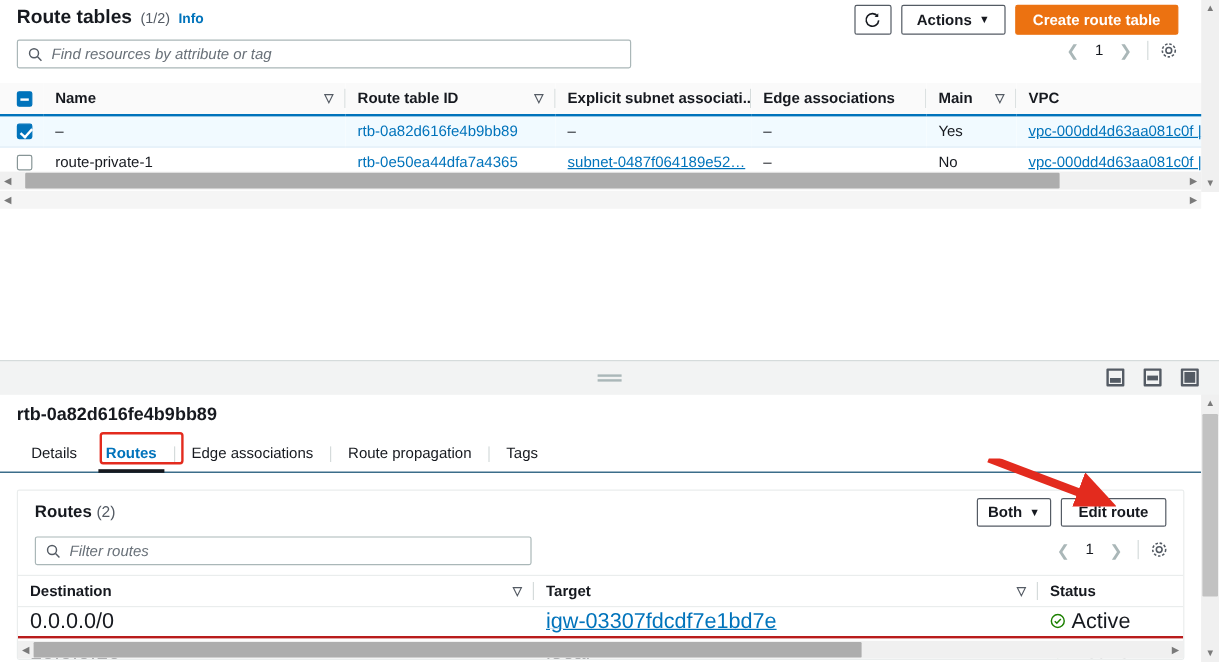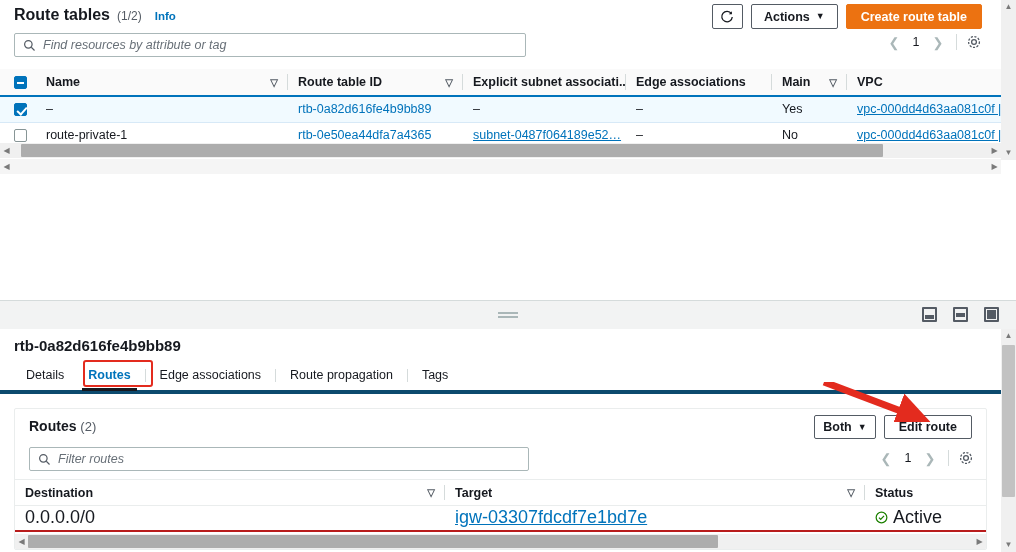--- a/index.html
+++ b/index.html
@@ -11,21 +11,21 @@
   }
   .app { position: relative; width: 1016px; height: 552px; }
 
   
   .top-section { position: absolute; left: 0; top: 0; width: 1016px; height: 300px; background:#fff; }
 
   .page-head { position: relative; height: 32px; }
   .title-wrap { position: absolute; left: 14px; top: 6px; display: flex; align-items: baseline; gap: 7px; }
   .page-title { font-size: 16px; font-weight: bold; color: #16191f; }
   .page-count { font-size: 12px; color: #545b64; font-weight: normal; }
-  .info-link { font-size: 11.5px; font-weight: bold; color: #0073bb; cursor: pointer; margin-left: 6px; }
+  .info-link { font-size: 11.5px; font-weight: bold; color: #0073bb; cursor: pointer; }
 
   .head-actions { position: absolute; right: 34px; top: 4px; display: flex; align-items: center; gap: 8px; }
   .btn {
     height: 25px; border: 1px solid #545b64; background: #fff; border-radius: 2px;
     font-size: 12.5px; font-weight: bold; color: #16191f; cursor: pointer;
     display: inline-flex; align-items: center; justify-content: center; gap: 6px; padding: 0 12px;
     font-family: "Liberation Sans", sans-serif;
   }
   .btn-icon { width: 31px; padding: 0; }
   .btn-primary { background: #ec7211; border-color: #ec7211; color: #fff; padding: 0 14px; }
@@ -96,39 +96,39 @@
   .layout-icons { position: absolute; right: 17px; top: 6px; display: flex; gap: 16px; }
   .li { width: 15px; height: 15px; border: 2px solid #545b64; border-radius: 1px; position: relative; cursor: pointer; }
   .li i { position: absolute; background: #545b64; }
   .li.a i { left: 1px; right: 1px; bottom: 1px; height: 4px; }
   .li.b i { left: 1px; right: 1px; top: 4px; bottom: 3px; }
   .li.c i { left: 1px; right: 1px; top: 1px; bottom: 1px; }
 
   .panel-body { position: absolute; left: 0; top: 28px; width: 1001px; bottom: 0; background: #fff; overflow: hidden; }
   .rt-title { font-size: 15px; font-weight: bold; color: #16191f; padding: 8px 14px 10px; }
 
-  .tabs { display: flex; align-items: flex-end; padding: 0 14px; border-bottom: 4px solid #0c4a6e;
+  .tabs { display: flex; align-items: flex-end; padding: 0 14px; border-bottom: 1px solid #0c4a6e;
           position: relative; height: 30px; }
   .tab { font-size: 12.5px; color: #16191f; padding: 0 12px 8px; cursor: pointer;
          position: relative; white-space: nowrap; }
   .tab.active { color: #0073bb; font-weight: bold; }
   .tab.active::after { content: ""; position: absolute; left: 6px; right: 6px; bottom: -1px; height: 3px; background: #16191f; }
   .tabsep { width: 1px; height: 13px; background: #d5dbdb; margin: 0 2px 8px; }
   .tab-annot { position: absolute; left: 83px; top: -4px; width: 70px; height: 27px;
                border: 2.5px solid #e32b1e; border-radius: 3px; pointer-events: none; }
 
   .card { margin: 14px 14px 0; border: 1px solid #eaeded; border-radius: 2px; background: #fff;
           height: 142px; overflow: hidden; position: relative; }
   .card-head { position: relative; height: 36px; }
   .card-title { position: absolute; left: 14px; top: 9px; font-size: 14px; font-weight: bold; }
   .card-title span { font-weight: normal; color: #545b64; font-size: 13px; }
   .card-actions { position: absolute; right: 14px; top: 6px; display: flex; gap: 8px; align-items: center; }
 
   .filter-row { position: relative; height: 34px; }
-  .filter-box { position: absolute; left: 14px; top: 2px; width: 500px; height: 24px;
+  .filter-box { position: absolute; left: 14px; top: 2px; width: 414px; height: 24px;
                 border: 1px solid #aab7b8; border-radius: 2px; display: flex; align-items: center; gap: 7px; padding: 0 8px; }
   .filter-box input { border: 0; outline: 0; flex: 1; font-size: 12.5px; font-style: italic; color:#16191f;
                       font-family: "Liberation Sans", sans-serif; background: transparent; }
   .filter-box input::placeholder { color: #687078; font-style: italic; }
   .filter-pager { position: absolute; right: 12px; top: 4px; display: flex; align-items: center; gap: 4px; }
 
   table.routes { width: 100%; border-collapse: collapse; table-layout: fixed; }
   table.routes th {
     height: 26px; font-size: 12.5px; font-weight: bold; text-align: left; padding: 0 10px;
     border-top: 1px solid #eaeded; border-bottom: 1px solid #eaeded; position: relative;

